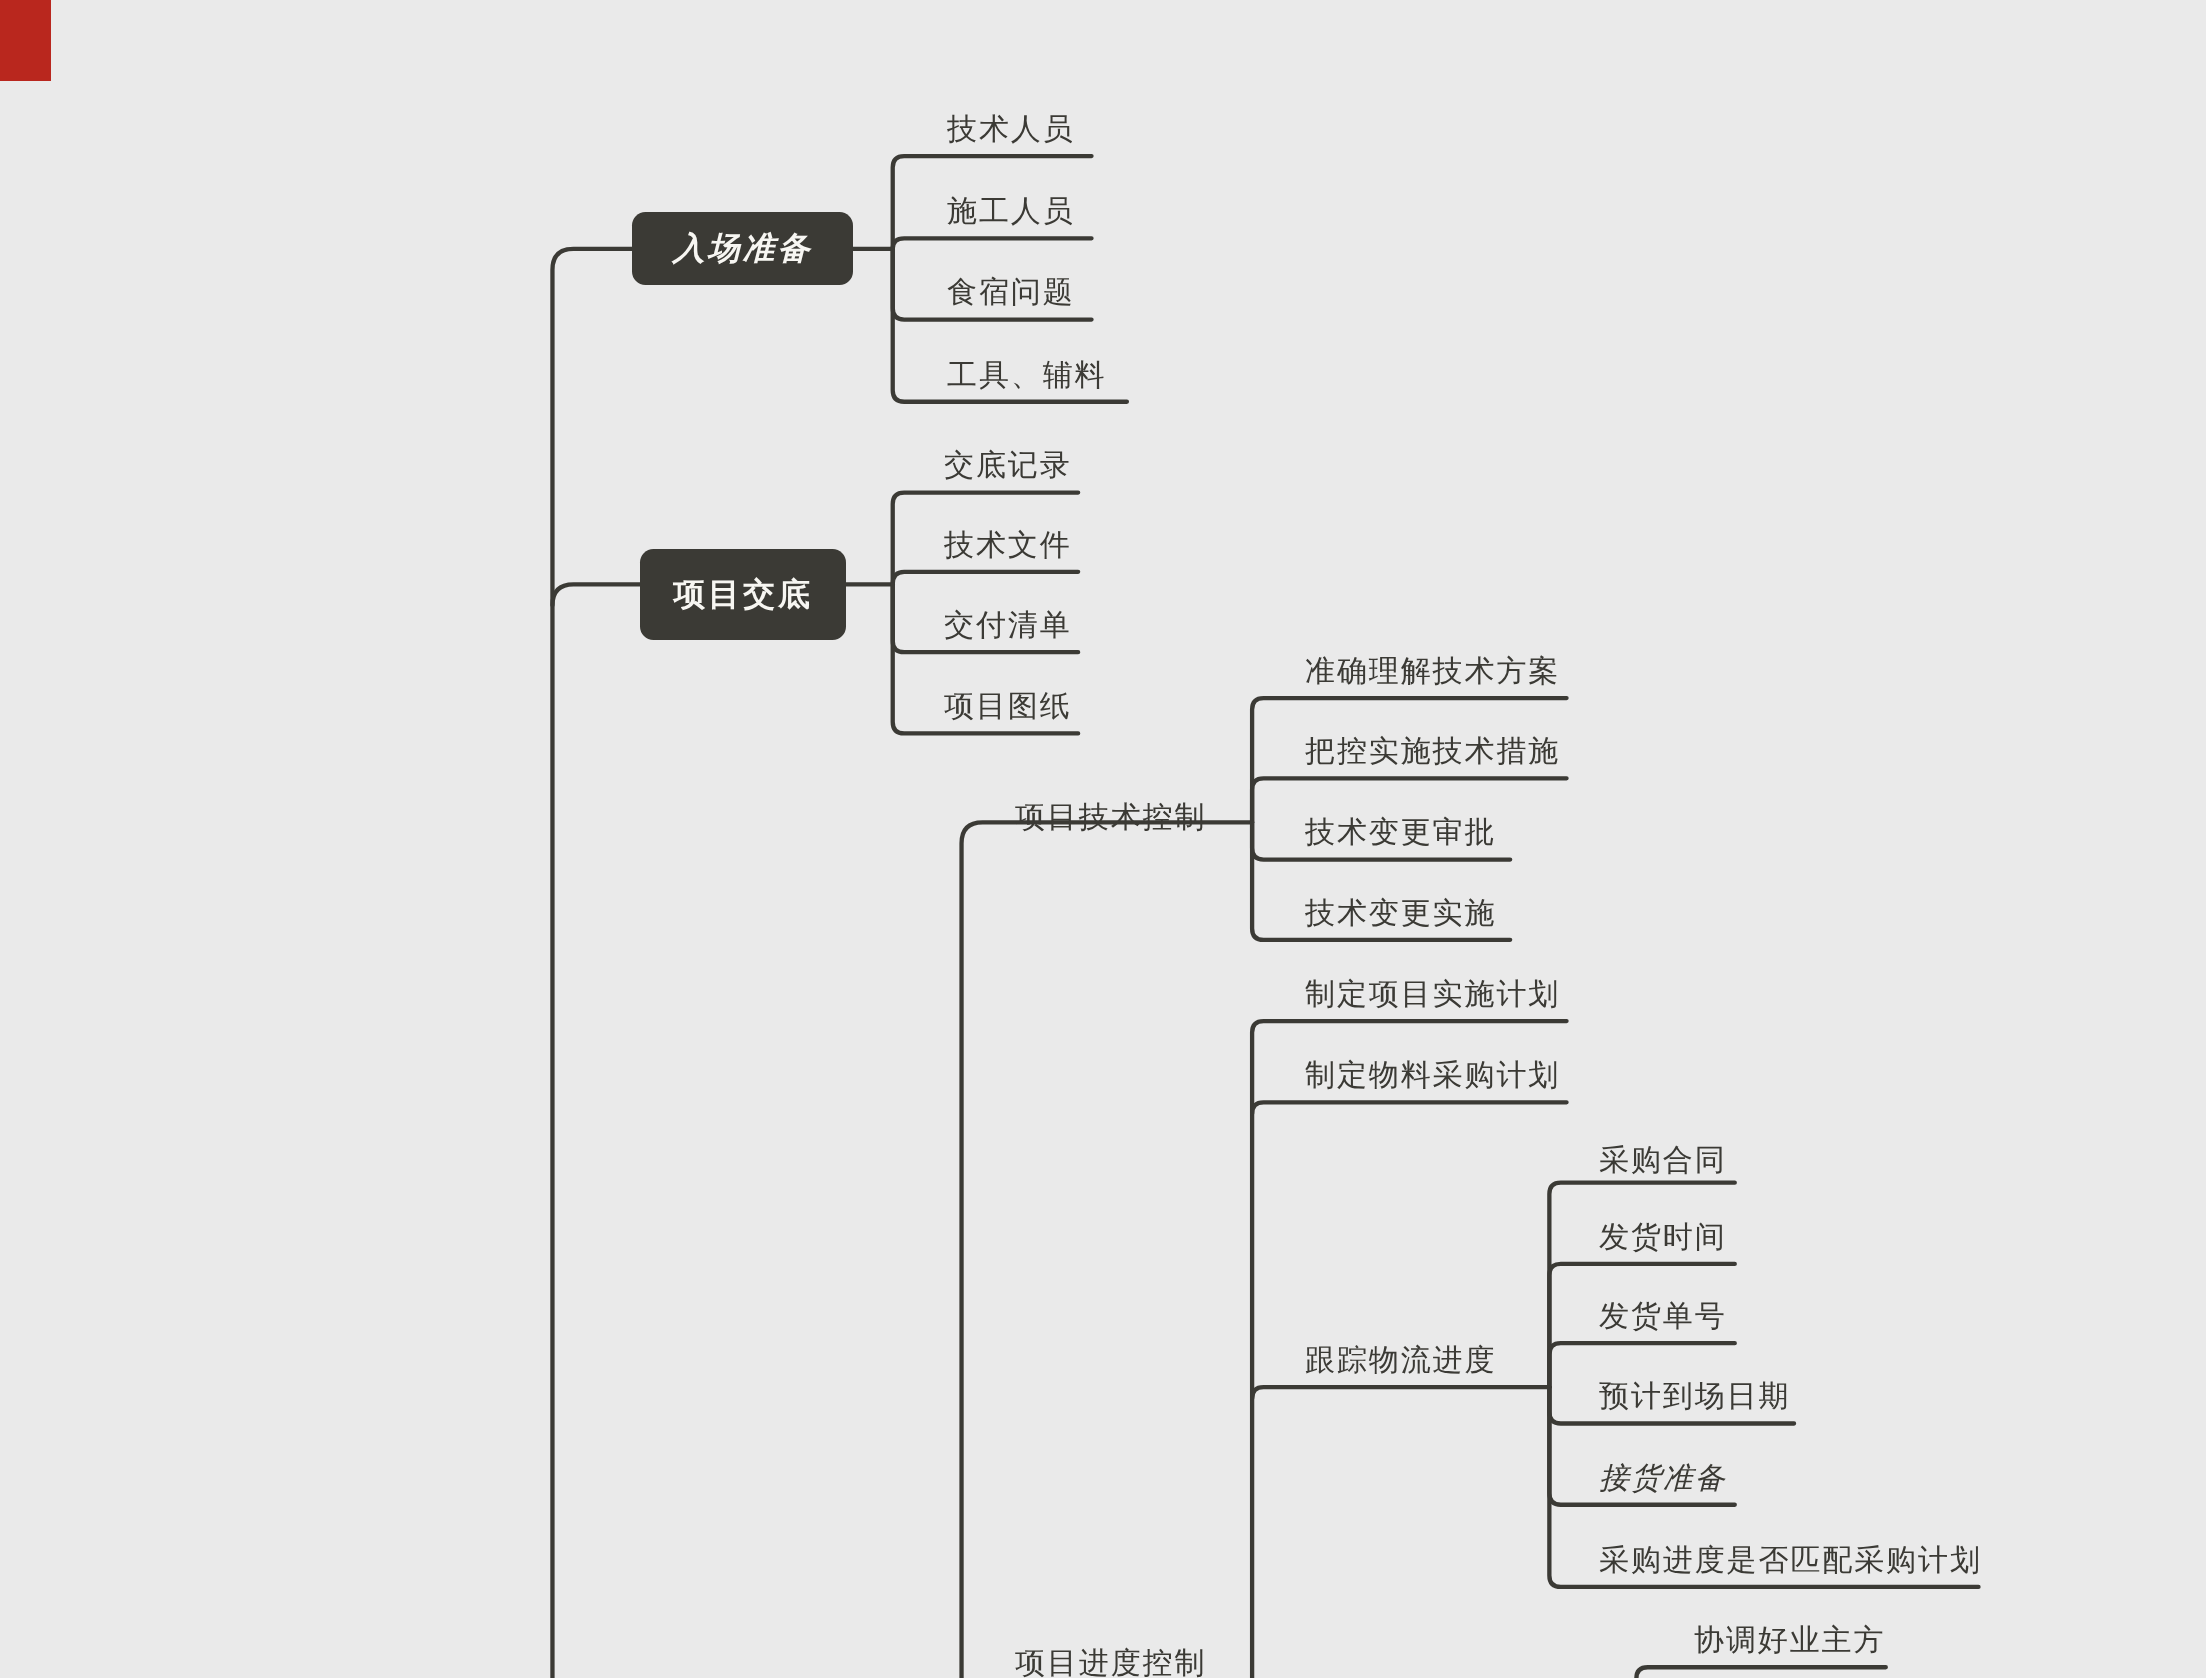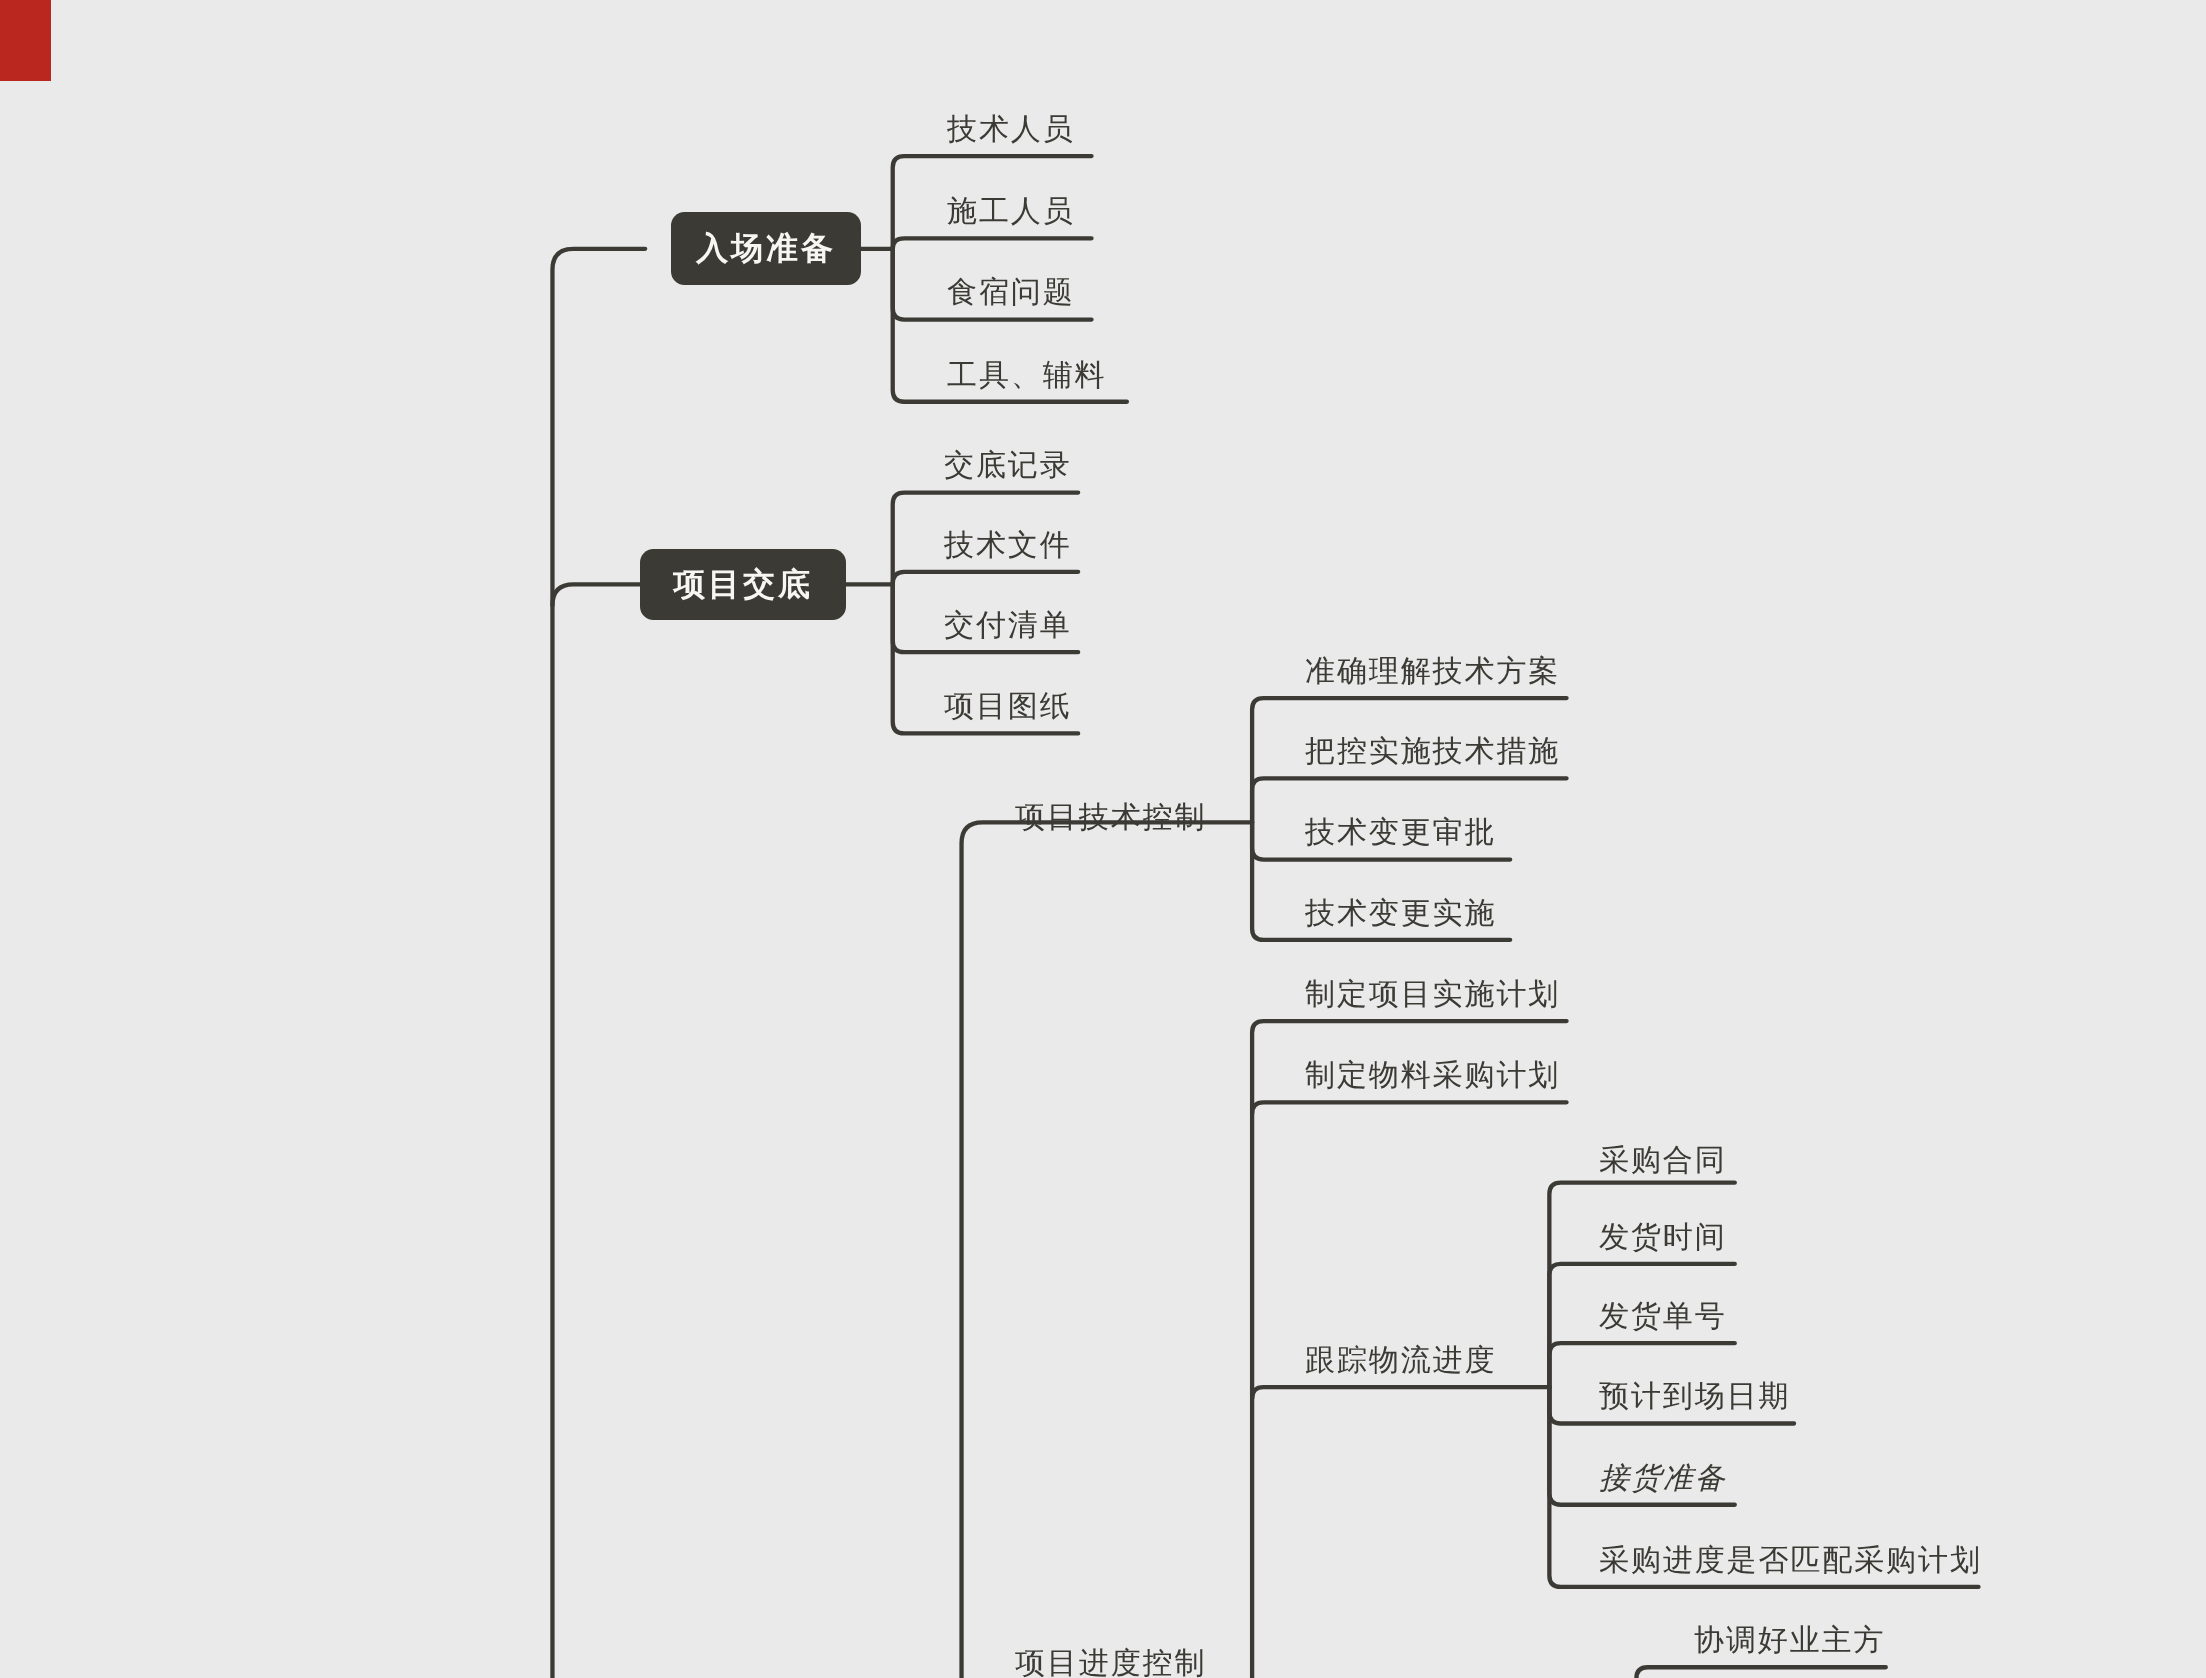--- a/index.html
+++ b/index.html
@@ -90,22 +90,22 @@
     <path d="M 1621 1451 L 1621 1249 Q 1621 1237 1633 1237 L 1815 1237"></path>
     <path d="M 1621 1451 L 1621 1334 Q 1621 1322 1633 1322 L 1815 1322"></path>
     <path d="M 1621 1451 L 1621 1417 Q 1621 1405 1633 1405 L 1815 1405"></path>
     <path d="M 1621 1451 L 1621 1477 Q 1621 1489 1633 1489 L 1877 1489"></path>
     <path d="M 1621 1451 L 1621 1562 Q 1621 1574 1633 1574 L 1815 1574"></path>
     <path d="M 1621 1451 L 1621 1648 Q 1621 1660 1633 1660 L 2070 1660"></path>
 
     <path d="M 1712 1756 Q 1712 1744 1724 1744 L 1973 1744"></path>
   </svg>
 
-  <div class="topic-box" style="left:671px; top:212px; width:190px; height:73px;">入场准备</div>
-  <div class="topic-box" style="left:640px; top:549px; width:206px; height:71px;">项目交底</div>
+  <div class="topic-box" style="left:632px; top:212px; width:221px; height:73px;font-style:italic;">入场准备</div>
+  <div class="topic-box" style="left:640px; top:549px; width:206px; height:91px;">项目交底</div>
 
   <div class="topic-label" style="left:947px; top:112px;">技术人员</div>
   <div class="topic-label" style="left:947px; top:194px;">施工人员</div>
   <div class="topic-label" style="left:947px; top:275px;text-align:center;">食宿问题</div>
   <div class="topic-label" style="left:947px; top:358px;">工具、辅料</div>
 
   <div class="topic-label" style="left:944px; top:448px;">交底记录</div>
   <div class="topic-label" style="left:944px; top:528px;">技术文件</div>
   <div class="topic-label" style="left:944px; top:608px;">交付清单</div>
   <div class="topic-label" style="left:944px; top:689px;">项目图纸</div>

